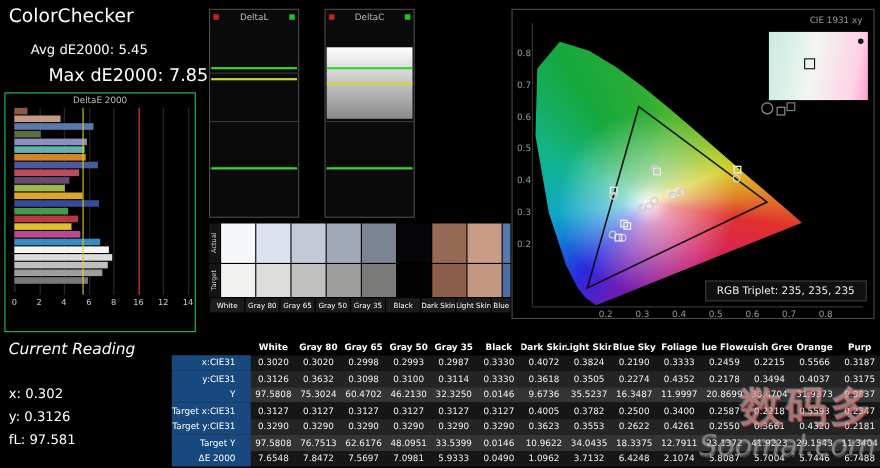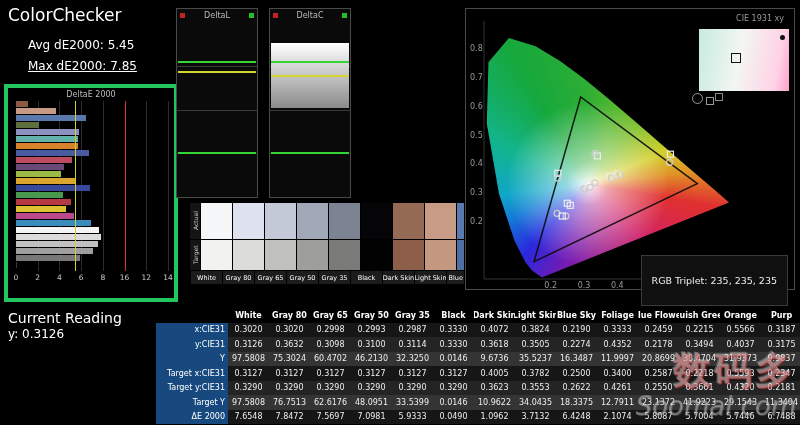--- a/index.html
+++ b/index.html
@@ -2,40 +2,40 @@
 <html><head>
 <meta charset="utf-8">
 <style>
   html,body{margin:0;padding:0;background:#000;}
   .screen{position:relative;width:800px;height:425px;background:#000;overflow:hidden;
     font-family:"DejaVu Sans","Liberation Sans",sans-serif;color:#fff;}
 
   
   .app-title{position:absolute;left:8px;top:5px;font-size:17px;}
   .avg-line{position:absolute;left:28px;top:38px;font-size:12px;}
-  .max-line{position:absolute;left:28px;top:59px;font-size:12px;text-decoration:underline;}
+  .max-line{position:absolute;left:44px;top:59px;font-size:16px;}
 
   .barchart{position:absolute;left:4px;top:84px;width:174px;height:218px;
-    border:4px solid #22c55e;background:#000;box-sizing:border-box;}
+    border:1px solid #22c55e;background:#000;box-sizing:border-box;}
   .barchart-title{text-align:center;font-size:8px;color:#bbb;height:13px;line-height:13px;}
   .bar-plot{position:relative;margin:0 6px 0 8px;height:170px;overflow:visible;}
   .gridline{position:absolute;top:0;bottom:0;width:1px;background:#2c2c2c;}
   .refline-red{position:absolute;top:0;bottom:0;width:1px;background:#e03030;z-index:3;}
   .refline-yellow{position:absolute;top:0;bottom:0;width:1px;background:#cfcf2a;z-index:3;}
   .bar-row{position:relative;height:7px;z-index:2;}
   .bar{height:6px;}
   .bar-axis{position:relative;height:13px;margin:0 6px 0 8px;font-size:7.5px;color:#ccc;}
   .bar-axis span{position:absolute;transform:translateX(-50%);top:2px;}
 
   .current-reading{position:absolute;left:8px;top:310px;width:145px;}
-  .cr-title{font-size:14px;margin-bottom:1px;}
+  .cr-title{font-size:14px;margin-bottom:25px;font-style:italic;}
   .cr-line{font-size:12px;margin-bottom:7px;}
 
   
-  .meters{position:absolute;left:176px;top:8px;display:flex;gap:11px;}
+  .meters{position:absolute;left:190px;top:8px;display:flex;gap:23px;}
   .meter{width:82px;height:190px;border:1px solid #4a4a4a;background:#0a0a0a;
     box-sizing:border-box;position:relative;}
   .meter-head{height:13px;display:flex;align-items:center;justify-content:space-between;padding:0 3px;}
   .meter-label{font-size:8px;color:#bbb;}
   .msq{width:5px;height:5px;display:inline-block;}
   .msq.red{background:#c22222;}
   .msq.green{background:#22c022;}
   .meter-body{position:absolute;left:0;right:0;top:13px;bottom:0;}
   .mseg{position:absolute;left:0;right:0;height:1px;background:#3a3a3a;}
   .mgreen{position:absolute;left:1px;right:1px;height:2px;background:#35d435;z-index:2;}
@@ -76,27 +76,27 @@
   .pt-target{fill:none;stroke:#ededed;stroke-width:1.2;}
   .cie-title{position:absolute;right:10px;top:5px;font-size:8px;color:#999;}
   .cie-inset{position:absolute;left:233px;top:20px;width:90px;height:62px;
     background:linear-gradient(100deg,#c6ebe0 0%,#f3f6f1 45%,#ffd2e6 85%,#ff9fcd 100%);}
   .inset-square{position:absolute;left:36%;top:38%;width:8px;height:8px;border:1.5px solid #111;}
   .inset-dot{position:absolute;right:4px;top:6px;width:5px;height:5px;background:#111;border-radius:50%;}
   .inset-circle{position:absolute;left:226px;top:84px;width:9px;height:9px;border:1.5px solid #999;border-radius:50%;}
   .inset-sq2{position:absolute;left:240px;top:88px;width:6px;height:6px;border:1.5px solid #999;}
   .inset-sq3{position:absolute;left:249px;top:84px;width:6px;height:6px;border:1.5px solid #888;}
   .rgb-box{position:absolute;right:6px;top:246px;background:#101010;border:1px solid #3a3a3a;
-    color:#eee;font-size:9.5px;padding:19px 10px;}
+    color:#eee;font-size:9.5px;padding:3px 10px;}
 
   
   .results-table{position:absolute;left:156px;top:308px;width:644px;height:117px;overflow:hidden;}
   .trow{display:flex;height:14.5px;align-items:stretch;}
   .tlabel{width:72px;flex:none;background:#17497e;color:#fff;font-size:8px;
-    display:flex;align-items:center;justify-content:flex-end;padding-right:3px;box-sizing:border-box;white-space:nowrap;}
+    display:flex;align-items:center;justify-content:flex-end;padding-right:14px;box-sizing:border-box;white-space:nowrap;}
   .thead .tlabel{background:transparent;}
   .tcell{width:41px;flex:none;font-size:8px;color:#eee;display:flex;align-items:center;
     justify-content:center;white-space:nowrap;overflow:hidden;}
   .thead .tcell{font-weight:bold;color:#fff;background:#000;}
   .ra{background:#161616;}
   .rb{background:#242424;}
   .rc{background:#343434;}
 
   
   .watermark{position:absolute;right:4px;bottom:4px;text-align:right;z-index:20;pointer-events:none;}
@@ -207,21 +207,23 @@
         <span style="left: 42.8571%;">6</span>
         <span style="left: 57.1429%;">8</span>
         <span style="left: 71.4286%;">16</span>
         <span style="left: 85.7143%;">12</span>
         <span style="left: 100%;">14</span>
       </div>
   </div>
 
   <div class="current-reading">
     <div class="cr-title">Current Reading</div>
+    <div class="cr-line">x: 0.302</div>
     <div class="cr-line">y: 0.3126</div>
+    <div class="cr-line">fL: 97.581</div>
   </div>
 
   <div class="meters">
     <div class="meter">
       <div class="meter-head">
         <span class="msq red"></span>
         <span class="meter-label">DeltaL</span>
         <span class="msq green"></span>
       </div>
       <div class="meter-body">

